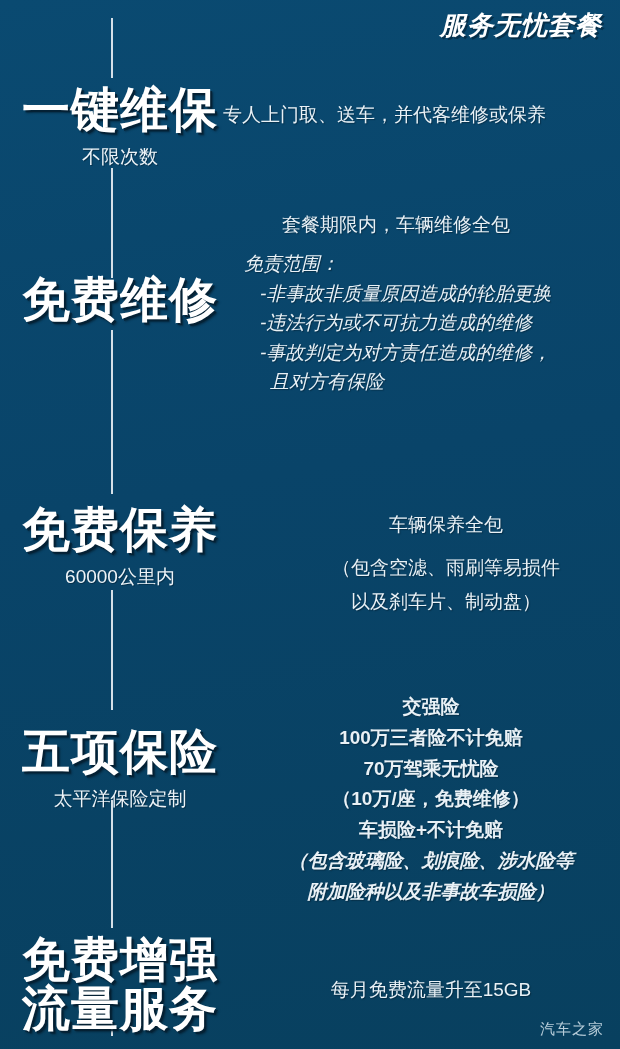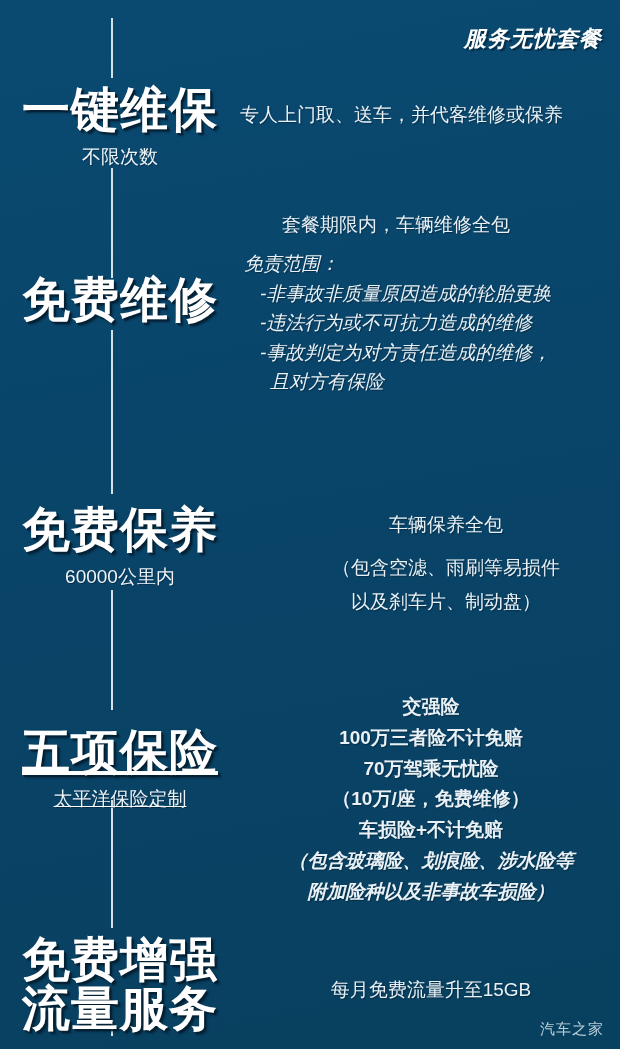--- a/index.html
+++ b/index.html
@@ -31,22 +31,22 @@
     left: 0;
     width: 2px;
     background: #e8eef3;
     opacity: .92;
   }
 
   
   .header-title {
     position: absolute;
     right: 18px;
-    top: 24px;
-    font-size: 22px;
+    top: 8px;
+    font-size: 26px;
     font-weight: bold;
     font-style: italic;
     letter-spacing: 1px;
     color: #ffffff;
     text-shadow: 2px 2px 0 rgba(3,28,44,.55);
     white-space: nowrap;
   }
 
   
   .lead {
@@ -118,21 +118,21 @@
     <div class="seg" style="top:800px;height:128px;"></div>
     <div class="seg" style="top:1020px;height:16px;"></div>
   </div>
 
   <div class="header-title">服务无忧套餐</div>
 
   <div class="lead" style="top:86px;">
     <div class="title">一键维保</div>
     <div class="sub">不限次数</div>
   </div>
-  <div class="body-block" style="left:240px; top:100px; width:372px;">
+  <div class="body-block" style="left:223px; top:100px; width:372px;">
     <span class="ln">专人上门取、送车，并代客维修或保养</span>
   </div>
 
   <div class="lead" style="top:276px;">
     <div class="title">免费维修</div>
   </div>
   <div class="body-block" style="left:244px; top:210px; width:372px;">
     <span class="ln" style="padding-left:38px;">套餐期限内，车辆维修全包</span>
     <span class="gap"></span>
     <span class="ln ital">免责范围：</span>
@@ -146,21 +146,21 @@
     <div class="title">免费保养</div>
     <div class="sub">60000公里内</div>
   </div>
   <div class="body-block center ital" style="left:266px; top:508px; width:360px; line-height:1.75;">
     <span class="ln" style="font-style:normal;">车辆保养全包</span>
     <span class="gap"></span>
     <span class="ln">（包含空滤、雨刷等易损件</span>
     <span class="ln">以及刹车片、制动盘）</span>
   </div>
 
-  <div class="lead" style="top:728px;text-decoration:underline;">
+  <div class="lead" style="top:728px;">
     <div class="title">五项保险</div>
     <div class="sub">太平洋保险定制</div>
   </div>
   <div class="body-block center" style="left:250px; top:692px; width:362px; line-height:1.62;font-weight:bold;">
     <span class="ln">交强险</span>
     <span class="ln">100万三者险不计免赔</span>
     <span class="ln">70万驾乘无忧险</span>
     <span class="ln">（10万/座，免费维修）</span>
     <span class="ln">车损险+不计免赔</span>
     <span class="ln ital">（包含玻璃险、划痕险、涉水险等</span>

